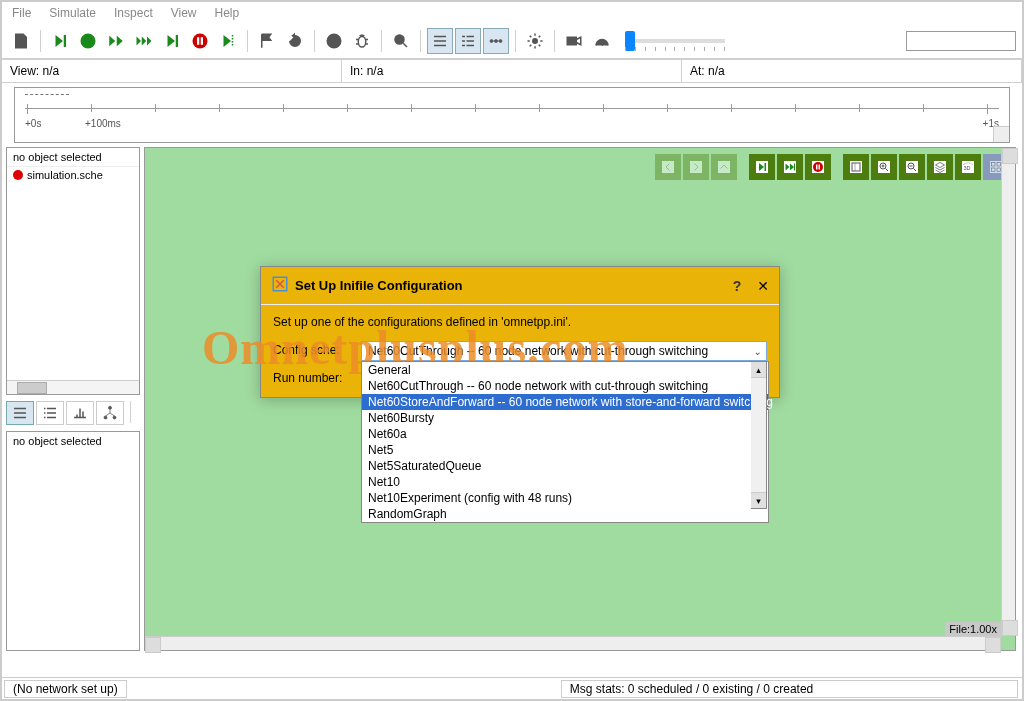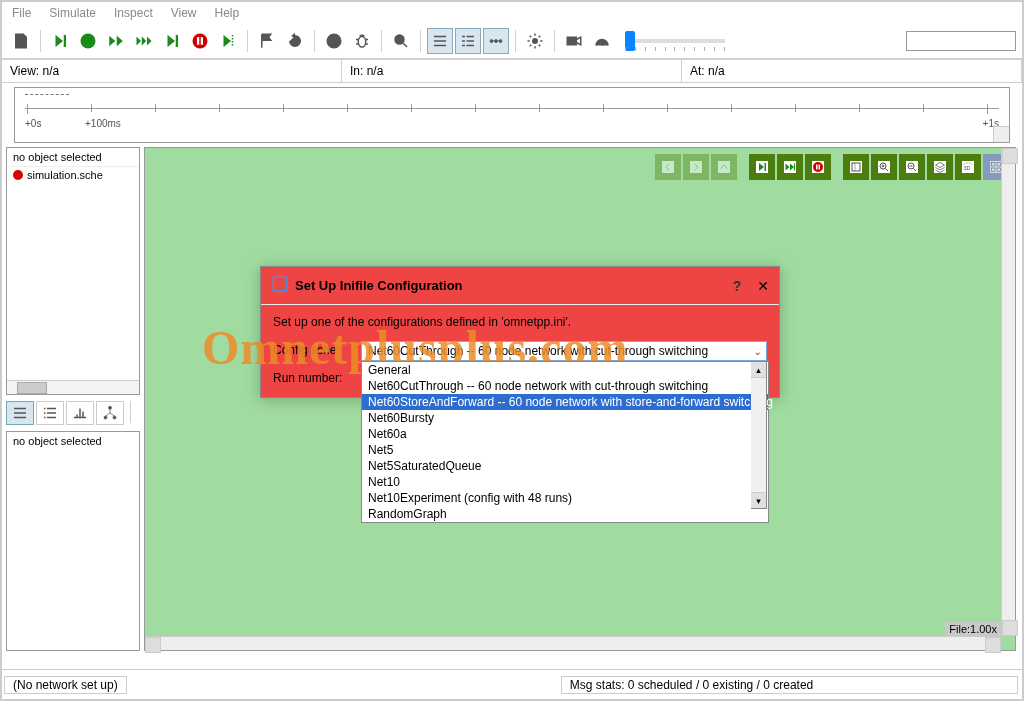--- a/index.html
+++ b/index.html
@@ -43,25 +43,25 @@
 .canvas-toolbar{position:absolute;top:4px;right:4px;display:flex;gap:2px;background:rgba(255,255,255,0);padding:2px;}
 .canvas-toolbar .ct-btn{width:26px;height:26px;border:7px solid #4d7c0f;background:#fff;display:flex;align-items:center;justify-content:center;}
 .canvas-toolbar .ct-btn.active{background:#cde;border-color:#89b;}
 .zoom-lab{position:absolute;bottom:14px;right:14px;background:#c8c8c8;padding:1px 4px;font-size:11px;}
 .canvas .scroll-h{position:absolute;bottom:0;left:0;right:14px;height:14px;background:#eee;border-top:1px solid #ccc;}
 .canvas .scroll-v{position:absolute;top:0;right:0;bottom:14px;width:14px;background:#eee;border-left:1px solid #ccc;}
 .canvas .scroll-h::before,.canvas .scroll-h::after,
 .canvas .scroll-v::before,.canvas .scroll-v::after{content:"";position:absolute;width:14px;height:14px;background:#ddd;border:1px solid #ccc;}
 .canvas .scroll-h::before{left:0;} .canvas .scroll-h::after{right:0;}
 .canvas .scroll-v::before{top:0;} .canvas .scroll-v::after{bottom:0;}
-.statusbar{position:absolute;bottom:0;left:0;right:0;height:30px;border-top:1px solid #ccc;display:flex;align-items:center;font-size:12px;padding:0 2px;}
+.statusbar{position:absolute;bottom:0;left:0;right:0;height:22px;border-top:1px solid #ccc;display:flex;align-items:center;font-size:12px;padding:0 2px;}
 .statusbar .sc{padding:2px 8px;border:1px solid #ccc;margin-right:2px;height:18px;display:flex;align-items:center;}
 .statusbar .sc.right{margin-left:auto;flex:0 0 45%;}
 
-.dialog{position:absolute;left:258px;top:264px;width:520px;background:#ef4444;border:1px solid #888;box-shadow:0 2px 14px rgba(0,0,0,.25);}
+.dialog{position:absolute;left:258px;top:264px;width:520px;background:#eab308;border:1px solid #888;box-shadow:0 2px 14px rgba(0,0,0,.25);}
 .dlg-title{display:flex;align-items:center;gap:6px;padding:8px 10px;font-size:13px;border-bottom:1px solid #eee;}
 .dlg-title .t{font-weight:600;}
 .dlg-title .sp{margin-left:auto;display:flex;gap:16px;align-items:center;}
 .dlg-title .q{font-weight:bold;font-size:14px;color:#333;}
 .dlg-title .x{font-size:14px;cursor:pointer;}
 .dlg-body{padding:10px 12px 4px;}
 .dlg-desc{margin-bottom:12px;}
 .dlg-row{display:flex;align-items:flex-start;gap:8px;margin-bottom:8px;}
 .dlg-row label{flex:0 0 80px;padding-top:2px;}
 .select-box{flex:1;position:relative;}

